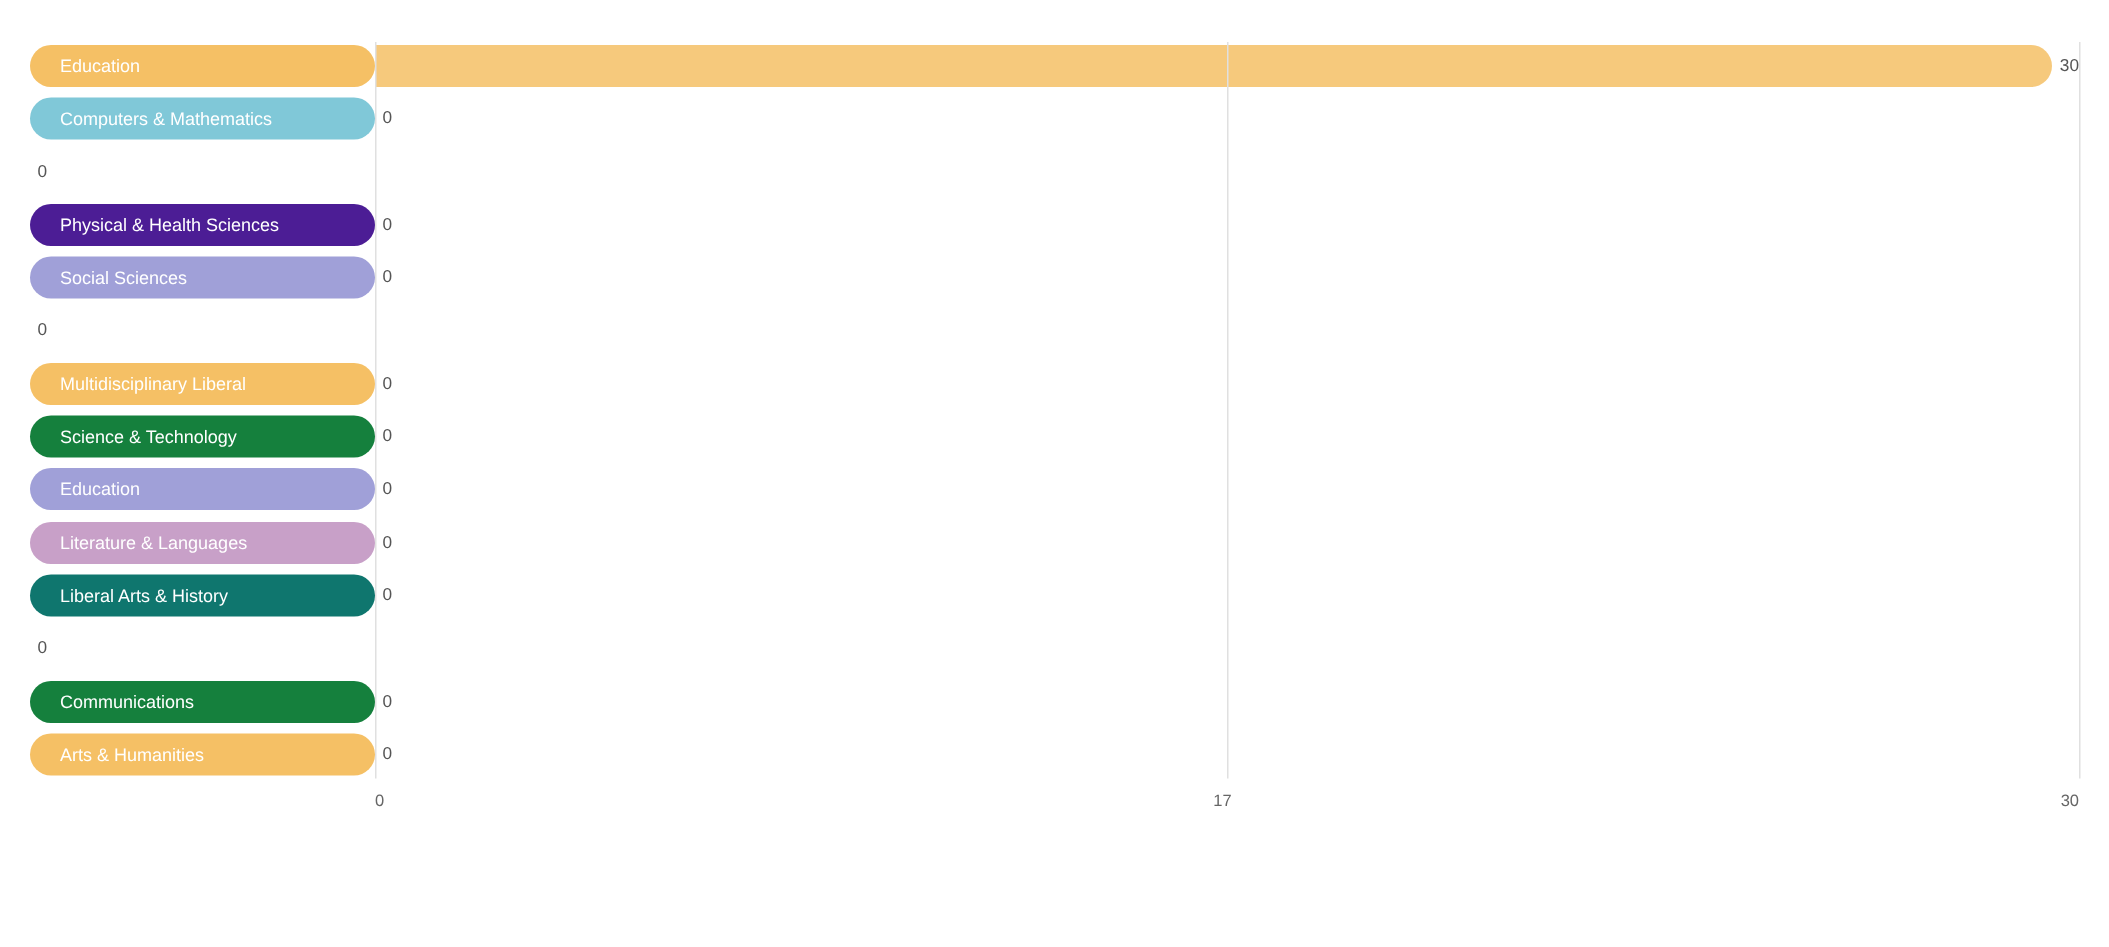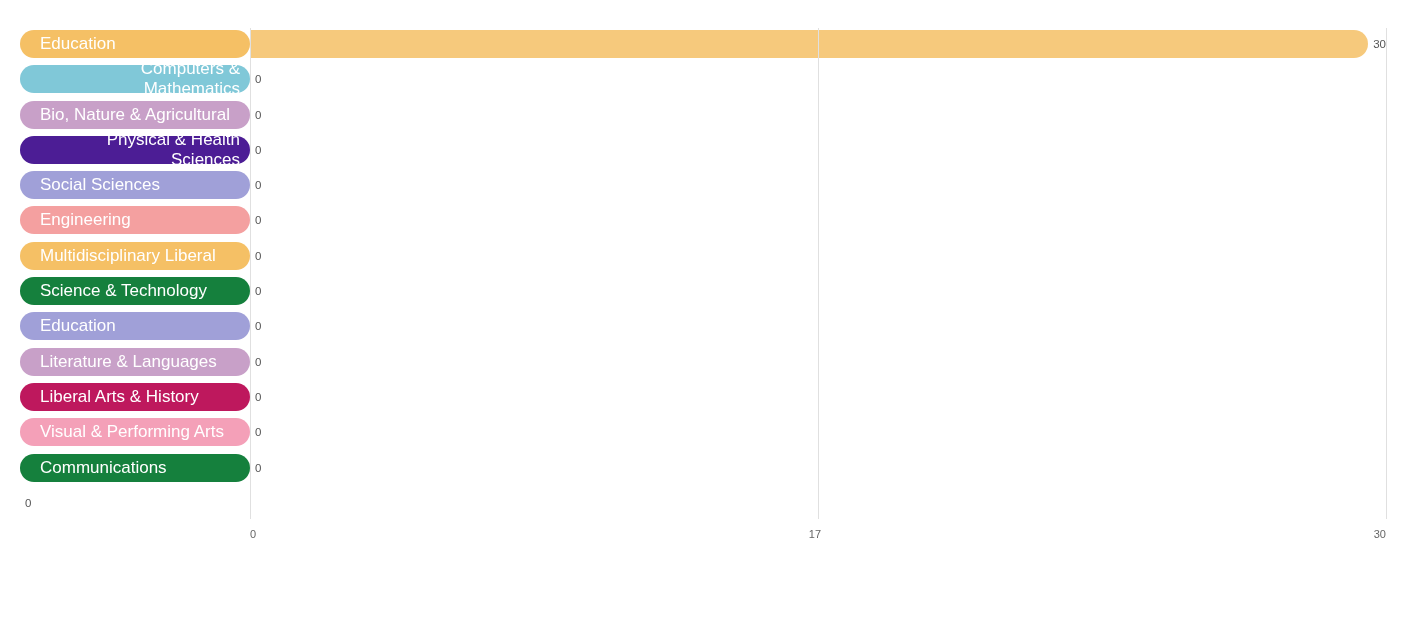--- a/index.html
+++ b/index.html
@@ -49,31 +49,30 @@
     }
     .bar-row {
       display: flex;
       align-items: center;
       height: 32px;
       position: relative;
     }
     .bar-label {
       width: 230px;
       min-width: 230px;
-      font-size: 17px;
+      font-size: 12px;
       color: #fff;
       background: var(--bar-color);
       border-radius: 14px;
       padding: 0 10px 0 20px;
       height: 28px;
       display: flex;
       align-items: center;
       position: relative;
       z-index: 2;
-      text-align: right;
     }
     .bar-fill-container {
       flex: 1;
       height: 28px;
       position: relative;
       display: flex;
       align-items: center;
     }
     .bar-fill {
       height: 28px;
@@ -140,23 +139,20 @@
         <div class="bar-row">
     <div class="bar-label" style="--bar-color:#80C8D8; background:#80C8D8">
       Computers &amp; Mathematics
     </div>
     <div class="bar-fill-container">
       <div class="bar-fill" style="--bar-color:#80C8D8; background:#80C8D8; width:0%"></div>
       <span class="bar-value">0</span>
     </div>
   </div>
         <div class="bar-row">
-    <div class="bar-label" style="--bar-color:#C8A0C8; background:#C8A0C8">
-      Bio, Nature &amp; Agricultural
-    </div>
     <div class="bar-fill-container">
       <div class="bar-fill" style="--bar-color:#C8A0C8; background:#C8A0C8; width:0%"></div>
       <span class="bar-value">0</span>
     </div>
   </div>
         <div class="bar-row">
     <div class="bar-label" style="--bar-color:#80C8C0; background:#4c1d95">
       Physical &amp; Health Sciences
     </div>
     <div class="bar-fill-container">
@@ -167,23 +163,20 @@
         <div class="bar-row">
     <div class="bar-label" style="--bar-color:#A0A0D8; background:#A0A0D8">
       Social Sciences
     </div>
     <div class="bar-fill-container">
       <div class="bar-fill" style="--bar-color:#A0A0D8; background:#A0A0D8; width:0%"></div>
       <span class="bar-value">0</span>
     </div>
   </div>
         <div class="bar-row">
-    <div class="bar-label" style="--bar-color:#F4A0A0; background:#F4A0A0">
-      Engineering
-    </div>
     <div class="bar-fill-container">
       <div class="bar-fill" style="--bar-color:#F4A0A0; background:#F4A0A0; width:0%"></div>
       <span class="bar-value">0</span>
     </div>
   </div>
         <div class="bar-row">
     <div class="bar-label" style="--bar-color:#F5C065; background:#F5C065">
       Multidisciplinary Liberal
     </div>
     <div class="bar-fill-container">
@@ -212,47 +205,47 @@
         <div class="bar-row">
     <div class="bar-label" style="--bar-color:#C8A0C8; background:#C8A0C8">
       Literature &amp; Languages
     </div>
     <div class="bar-fill-container">
       <div class="bar-fill" style="--bar-color:#C8A0C8; background:#C8A0C8; width:0%"></div>
       <span class="bar-value">0</span>
     </div>
   </div>
         <div class="bar-row">
-    <div class="bar-label" style="--bar-color:#80C8C0; background:#be185d">
+    <div class="bar-label" style="--bar-color:#80C8C0; background:#0f766e">
       Liberal Arts &amp; History
     </div>
     <div class="bar-fill-container">
       <div class="bar-fill" style="--bar-color:#80C8C0; background:#80C8C0; width:0%"></div>
       <span class="bar-value">0</span>
     </div>
   </div>
         <div class="bar-row">
-    <div class="bar-label" style="--bar-color:#F4A0B8; background:#F4A0B8">
-      Visual &amp; Performing Arts
-    </div>
     <div class="bar-fill-container">
       <div class="bar-fill" style="--bar-color:#F4A0B8; background:#F4A0B8; width:0%"></div>
       <span class="bar-value">0</span>
     </div>
   </div>
         <div class="bar-row">
     <div class="bar-label" style="--bar-color:#F4A0A0; background:#15803d">
       Communications
     </div>
     <div class="bar-fill-container">
       <div class="bar-fill" style="--bar-color:#F4A0A0; background:#F4A0A0; width:0%"></div>
       <span class="bar-value">0</span>
     </div>
   </div>
         <div class="bar-row">
+    <div class="bar-label" style="--bar-color:#F5C065; background:#F5C065">
+      Arts &amp; Humanities
+    </div>
     <div class="bar-fill-container">
       <div class="bar-fill" style="--bar-color:#F5C065; background:#F5C065; width:0%"></div>
       <span class="bar-value">0</span>
     </div>
   </div>
       </div>
     <div class="grid-lines" id="grid-lines">
         <div class="grid-line" style="left: 0%;"></div>
         <div class="grid-line" style="left: 50%;"></div>
         <div class="grid-line" style="left: 100%;"></div>

